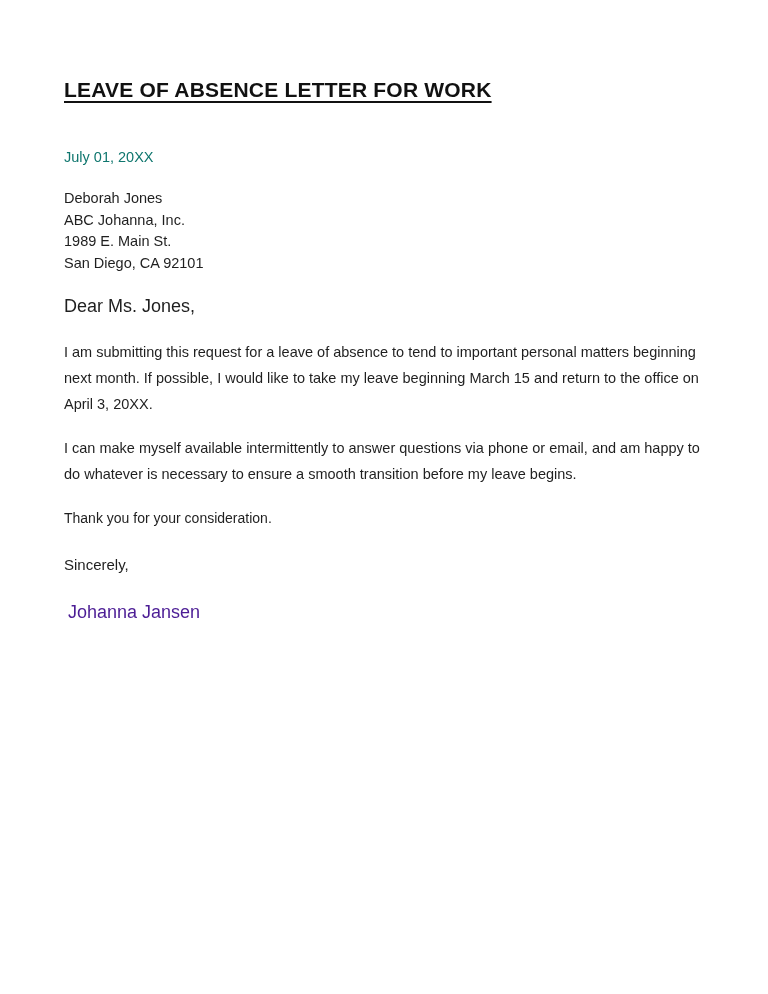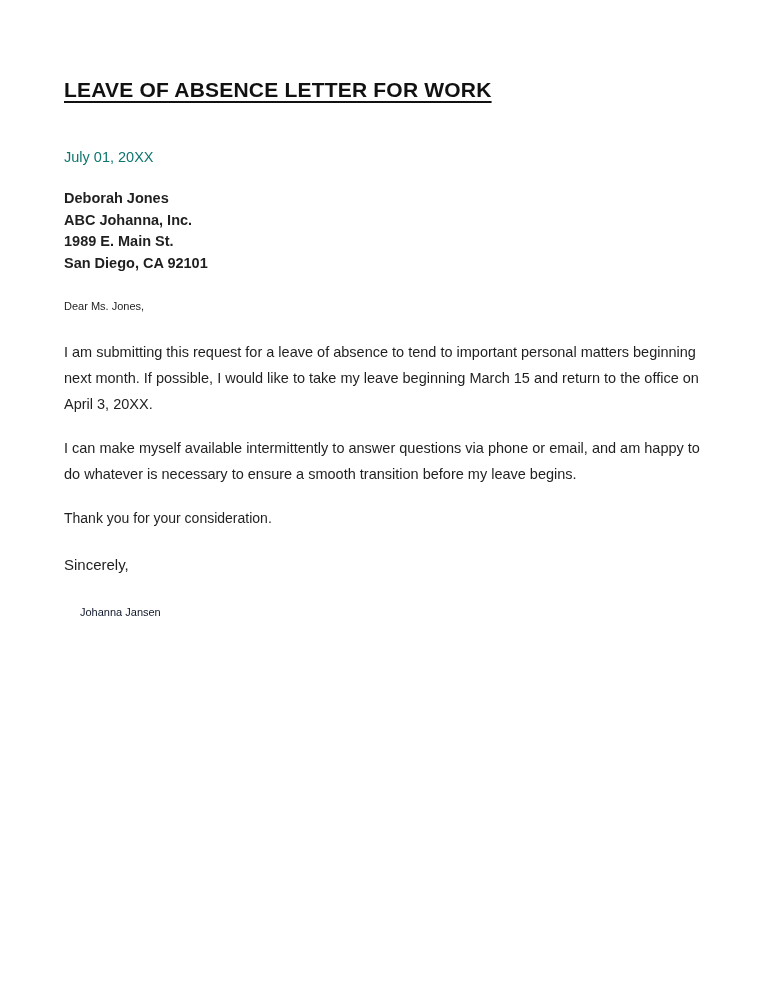--- a/index.html
+++ b/index.html
@@ -45,24 +45,23 @@
     color: #0f766e;
   }
   .address-block {
     font-size: 14.5px;
     line-height: 21.5px;
     margin: 0 0 21px 0;
     color: #1f1f1f;
   }
   .address-block div {
     white-space: nowrap;
-    font-weight: bold;
   }
   .salutation {
-    font-size: 11px;
+    font-size: 18px;
     line-height: 22px;
     margin: 0 0 22px 0;
     color: #1f1f1f;
   }
   .body-para {
     font-size: 14.5px;
     line-height: 26px;
     margin: 16px 0 18px 0;
     color: #1f1f1f;
     width: 638px;
@@ -74,24 +73,24 @@
     margin: 0 0 21px 0;
     color: #1f1f1f;
   }
   .closing {
     font-size: 15px;
     line-height: 26px;
     margin: 0 0 21px 0;
     color: #1f1f1f;
   }
   .signature {
-    font-size: 11px;
+    font-size: 18px;
     line-height: 26px;
-    margin: 16px;
-    color: #0f172a;
+    margin: 4px;
+    color: #4c1d95;
   }
 </style>
 </head>
 <body>
 
 <div class="page">
   <div class="letter">
 
     <h1 class="doc-title">LEAVE OF ABSENCE LETTER FOR WORK</h1>
 

